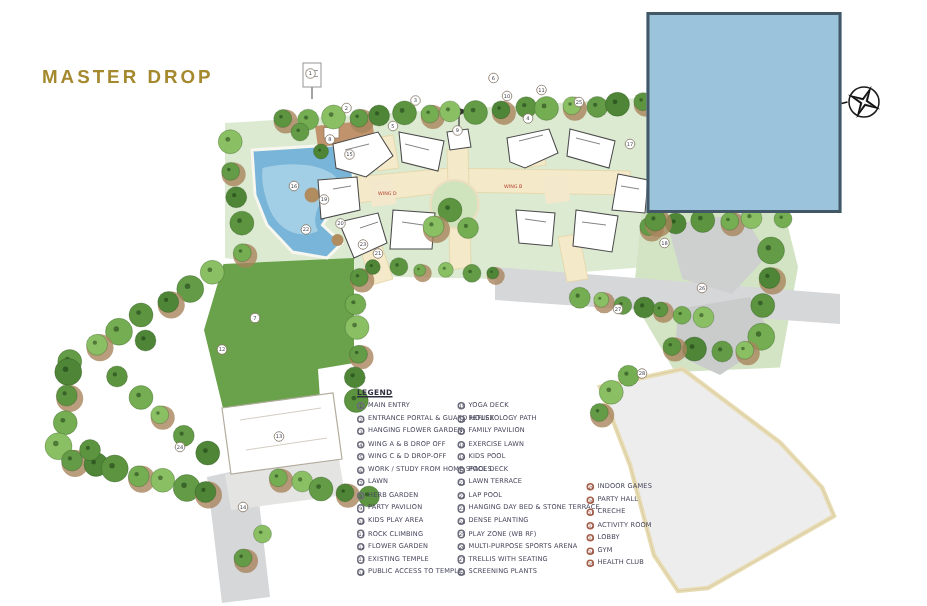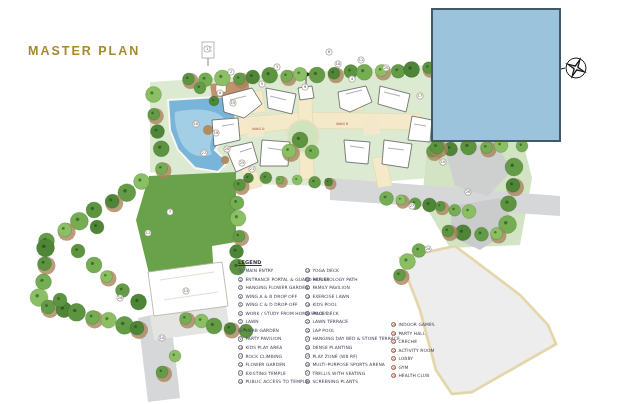--- a/index.html
+++ b/index.html
@@ -463,21 +463,21 @@
           <circle cx="428" cy="249" r="3.2" fill="#ffffff" stroke="#7a6a55" stroke-width="0.5"></circle>
           <text x="428" y="250.2" text-anchor="middle" font-size="3.4" fill="#44444f">28</text>
         </g>
       </g>
     <g id="winglabels">
         <text x="252" y="130" font-size="3.2" fill="#b04030">WING D</text>
         <text x="336" y="125" font-size="3.2" fill="#b04030">WING B</text>
       </g>
   </svg>
 
-  <h1 class="page-title" style="color: rgb(165, 137, 47);">MASTER PLAN</h1>
+  <h1 class="page-title" style="color: rgb(165, 137, 47);">MASTER DROP</h1>
 
   <div class="cover-box" style="background: rgb(156, 195, 220); border: 2.5px solid rgb(66, 88, 102);"></div>
 
   <svg class="compass" viewBox="0 0 32 32">
     <line x1="1" y1="17" x2="5" y2="16" stroke="#111" stroke-width="1"></line>
     <circle cx="16" cy="16" r="10" fill="#ffffff" stroke="#1a1a1a" stroke-width="1"></circle>
     <g transform="rotate(25 16 16)">
       <polygon points="16,4 18,14 28,16 18,18 16,28 14,18 4,16 14,14" fill="#111"></polygon>
       <polygon points="16,9 17,15 23,16 17,17 16,23 15,17 9,16 15,15" fill="#ffffff" stroke="#111" stroke-width="0.4"></polygon>
     </g>

